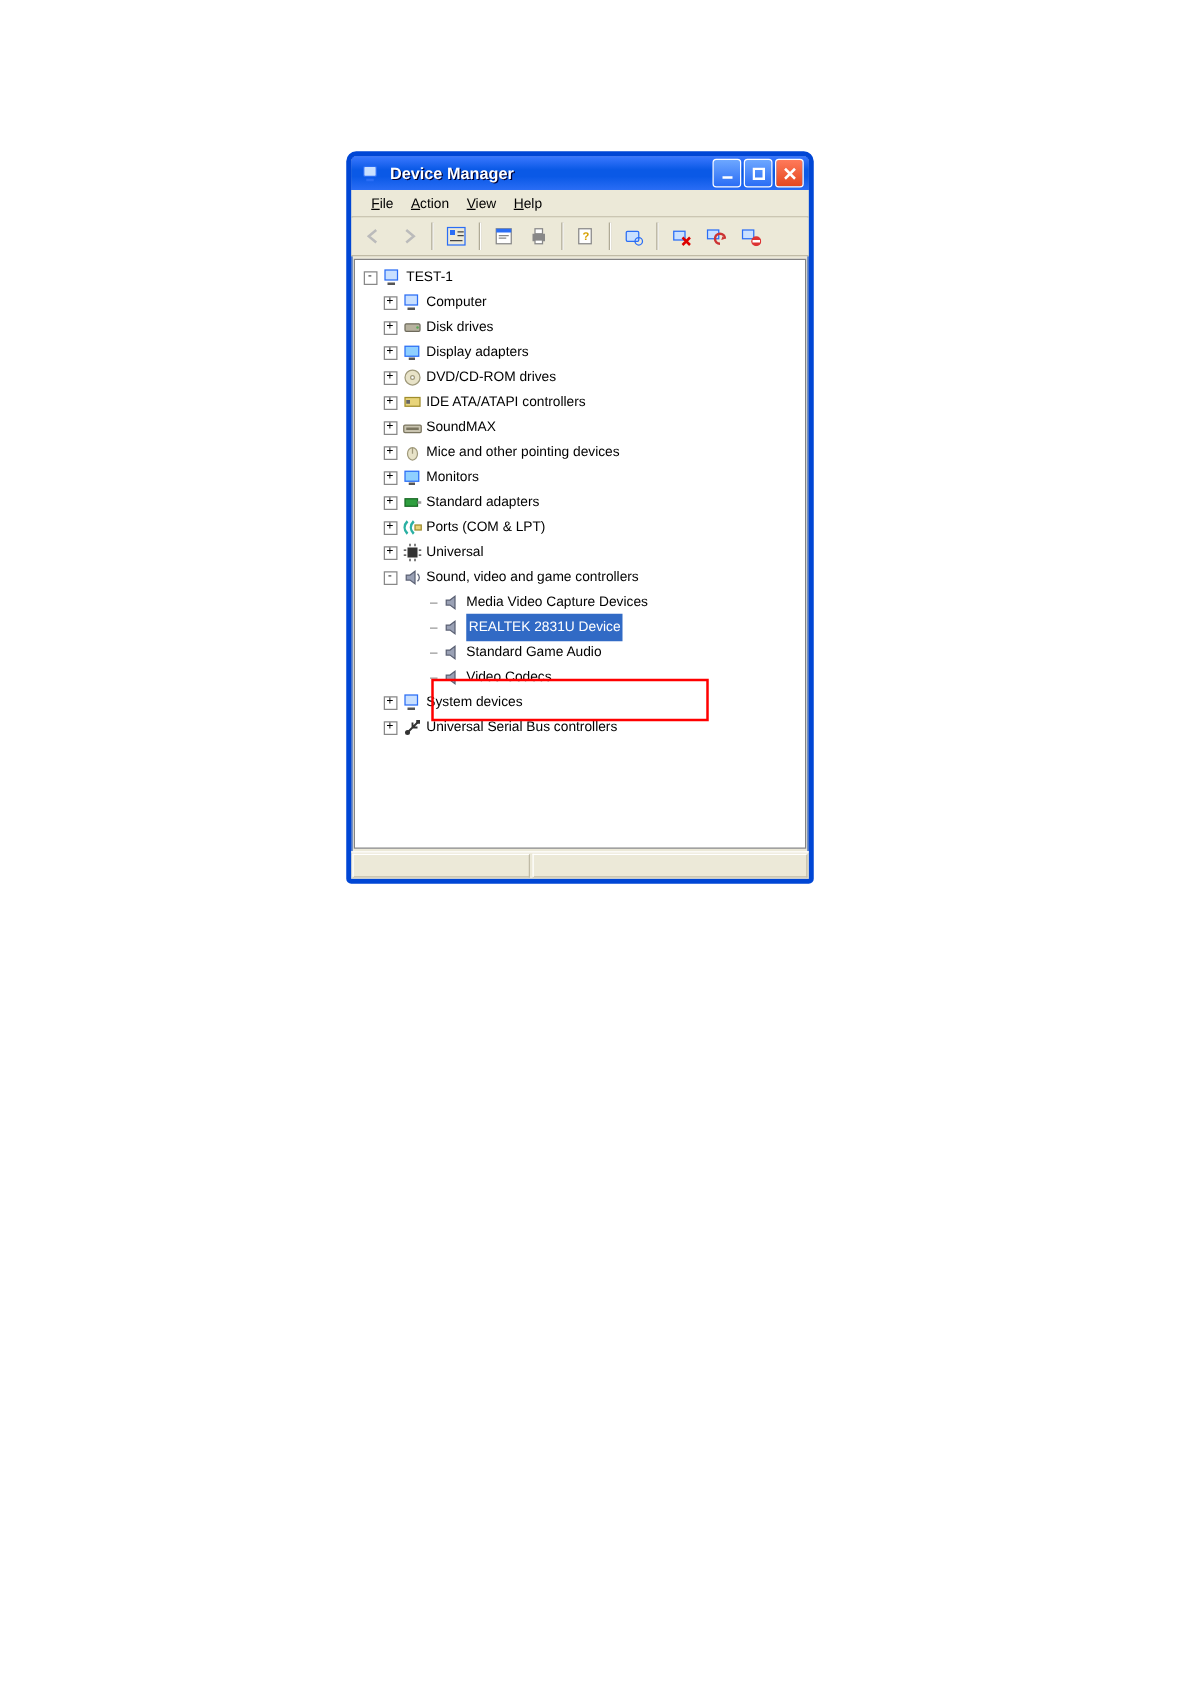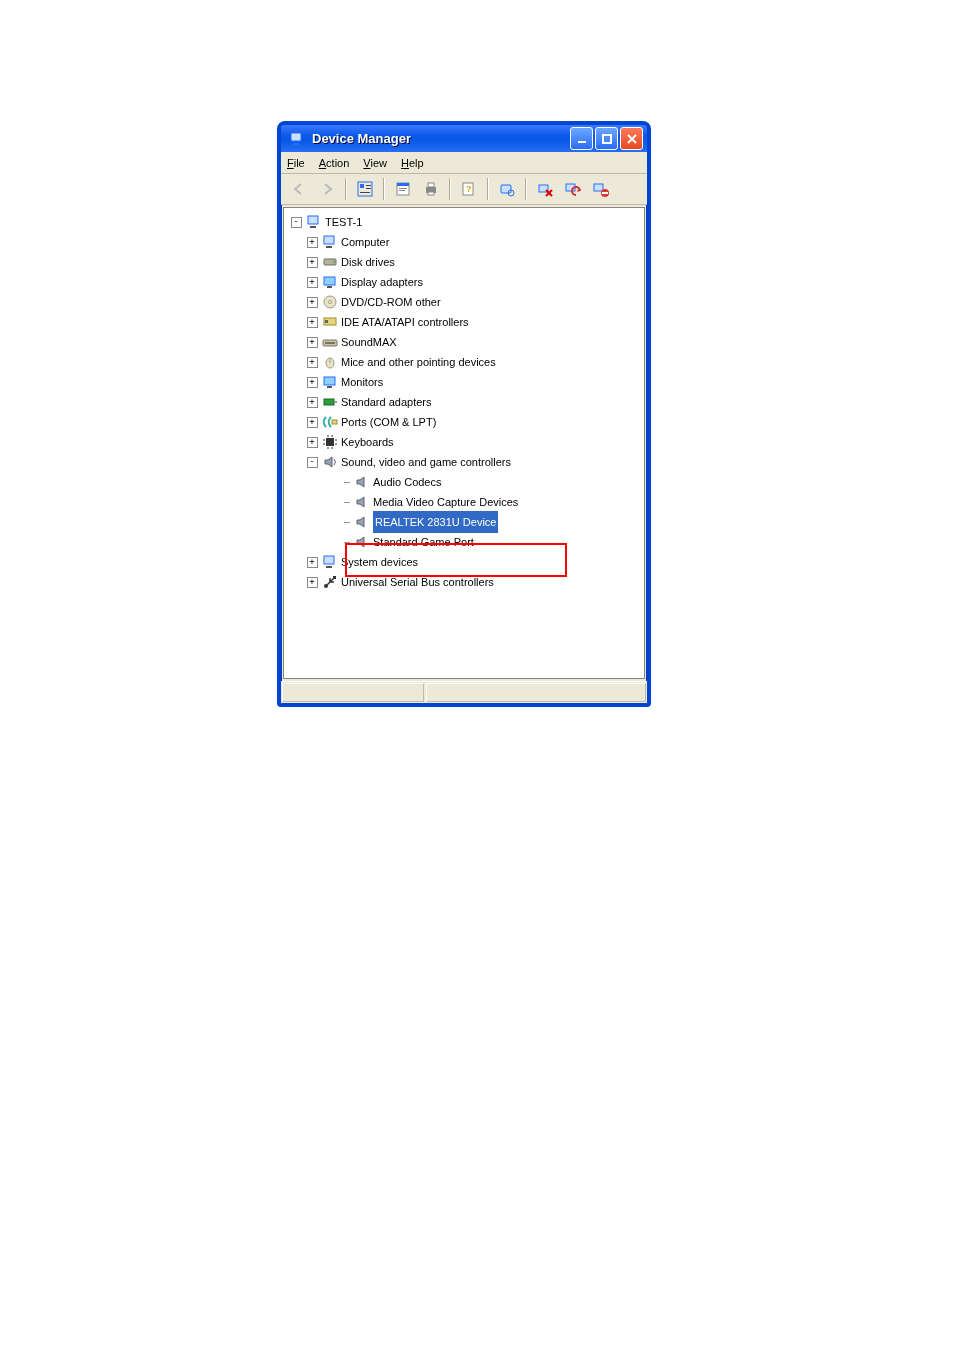--- a/index.html
+++ b/index.html
@@ -16,21 +16,21 @@
     background:linear-gradient(#3b78ff,#0a59e6 40%,#0a59e6 60%,#2a6df5);
     display:flex; align-items:center; padding:0 4px 0 6px;
     border-top-left-radius:4px; border-top-right-radius:4px;
   }
   .titletext { color:#fff; font-weight:bold; font-size:13px; flex:1; text-shadow:1px 1px 0 #003; display:flex; align-items:center; gap:4px;}
   .winbtns { display:flex; gap:2px; }
   .winbtn { width:21px; height:21px; border:1px solid #fff; border-radius:3px; display:flex; align-items:center; justify-content:center; font-weight:bold; font-size:13px; }
   .winbtn.min, .winbtn.max { background:linear-gradient(#6da7ff,#2a6df5); color:#fff; }
   .winbtn.close { background:linear-gradient(#ff7a5a,#e54820); color:#fff; font-size:15px; }
   .menubar {
-    background:#ece9d8; height:21px; display:flex; align-items:center; padding:0 6px;
+    background:#ece9d8; height:21px; display:flex; align-items:center; padding:0 16px;
     border-bottom:1px solid #c0bba6;
   }
   .menuitem { margin-right:14px; color:#000; }
   .menuitem u { text-decoration:underline; }
   .toolbar {
     background:#ece9d8; height:30px; display:flex; align-items:center; padding:0 4px;
     border-bottom:1px solid #c0bba6;
   }
   .tbtn { width:24px; height:24px; display:flex; align-items:center; justify-content:center; margin:0 2px; }
   .tsep { width:1px; height:22px; background:#b0ab96; margin:0 4px; border-right:1px solid #fff;}
@@ -246,21 +246,21 @@
         <span class="spacer" style="width:16px"></span>
         <span class="connector">
               <span class="plusminus">+</span>
             </span>
         <span class="node-icon">
               <svg viewBox="0 0 16 16">
                 <circle cx="8" cy="8" r="6" fill="#e8e3c8" stroke="#a09a7c"></circle>
                 <circle cx="8" cy="8" r="1.5" fill="#fff" stroke="#a09a7c"></circle>
               </svg>
             </span>
-        <span class="node-label">DVD/CD-ROM other</span>
+        <span class="node-label">DVD/CD-ROM drives</span>
       </div>
 
       <div class="node">
         <span class="spacer" style="width:16px"></span>
         <span class="connector">
               <span class="plusminus">+</span>
             </span>
         <span class="node-icon">
               <svg viewBox="0 0 16 16">
                 <rect x="2" y="4" width="12" height="7" fill="#e8d47a" stroke="#a08d2c"></rect>
@@ -344,47 +344,37 @@
         <span class="spacer" style="width:16px"></span>
         <span class="connector">
               <span class="plusminus">+</span>
             </span>
         <span class="node-icon">
               <svg viewBox="0 0 16 16">
                 <rect x="4" y="4" width="8" height="8" fill="#333"></rect>
                 <path d="M3 6h-2 M3 10h-2 M13 6h2 M13 10h2 M6 3v-2 M10 3v-2 M6 13v2 M10 13v2" stroke="#333"></path>
               </svg>
             </span>
-        <span class="node-label">Keyboards</span>
+        <span class="node-label">Universal</span>
       </div>
 
       <div class="node">
         <span class="spacer" style="width:16px"></span>
         <span class="connector">
               <span class="plusminus">-</span>
             </span>
         <span class="node-icon">
               <svg viewBox="0 0 16 16">
                 <path d="M3 6 h3 l4 -3 v10 l-4 -3 h-3 z" fill="#9aa1b5" stroke="#5c6275"></path>
                 <path d="M12 5 q3 3 0 6" fill="none" stroke="#5c6275"></path>
               </svg>
             </span>
         <span class="node-label">Sound, video and game controllers</span>
       </div>
 
-      <div class="node">
-        <span class="spacer" style="width:48px"></span>
-            <span class="dots"></span>
-        <span class="node-icon">
-              <svg viewBox="0 0 16 16">
-                <path d="M3 6 h3 l4 -3 v10 l-4 -3 h-3 z" fill="#9aa1b5" stroke="#5c6275"></path>
-              </svg>
-            </span>
-        <span class="node-label">Audio Codecs</span>
-      </div>
       <div class="node">
         <span class="spacer" style="width:48px"></span>
             <span class="dots"></span>
         <span class="node-icon">
               <svg viewBox="0 0 16 16">
                 <path d="M3 6 h3 l4 -3 v10 l-4 -3 h-3 z" fill="#9aa1b5" stroke="#5c6275"></path>
               </svg>
             </span>
         <span class="node-label">Media Video Capture Devices</span>
       </div>
@@ -399,21 +389,31 @@
         <span class="node-label">REALTEK 2831U Device</span>
       </div>
       <div class="node">
         <span class="spacer" style="width:48px"></span>
             <span class="dots"></span>
         <span class="node-icon">
               <svg viewBox="0 0 16 16">
                 <path d="M3 6 h3 l4 -3 v10 l-4 -3 h-3 z" fill="#9aa1b5" stroke="#5c6275"></path>
               </svg>
             </span>
-        <span class="node-label">Standard Game Port</span>
+        <span class="node-label">Standard Game Audio</span>
+      </div>
+      <div class="node">
+        <span class="spacer" style="width:48px"></span>
+            <span class="dots"></span>
+        <span class="node-icon">
+              <svg viewBox="0 0 16 16">
+                <path d="M3 6 h3 l4 -3 v10 l-4 -3 h-3 z" fill="#9aa1b5" stroke="#5c6275"></path>
+              </svg>
+            </span>
+        <span class="node-label">Video Codecs</span>
       </div>
 
       <div class="node">
         <span class="spacer" style="width:16px"></span>
         <span class="connector">
               <span class="plusminus">+</span>
             </span>
         <span class="node-icon">
               <svg viewBox="0 0 16 16">
                 <rect x="2" y="2" width="10" height="8" fill="#c9e0ff" stroke="#2a6df5"></rect>

